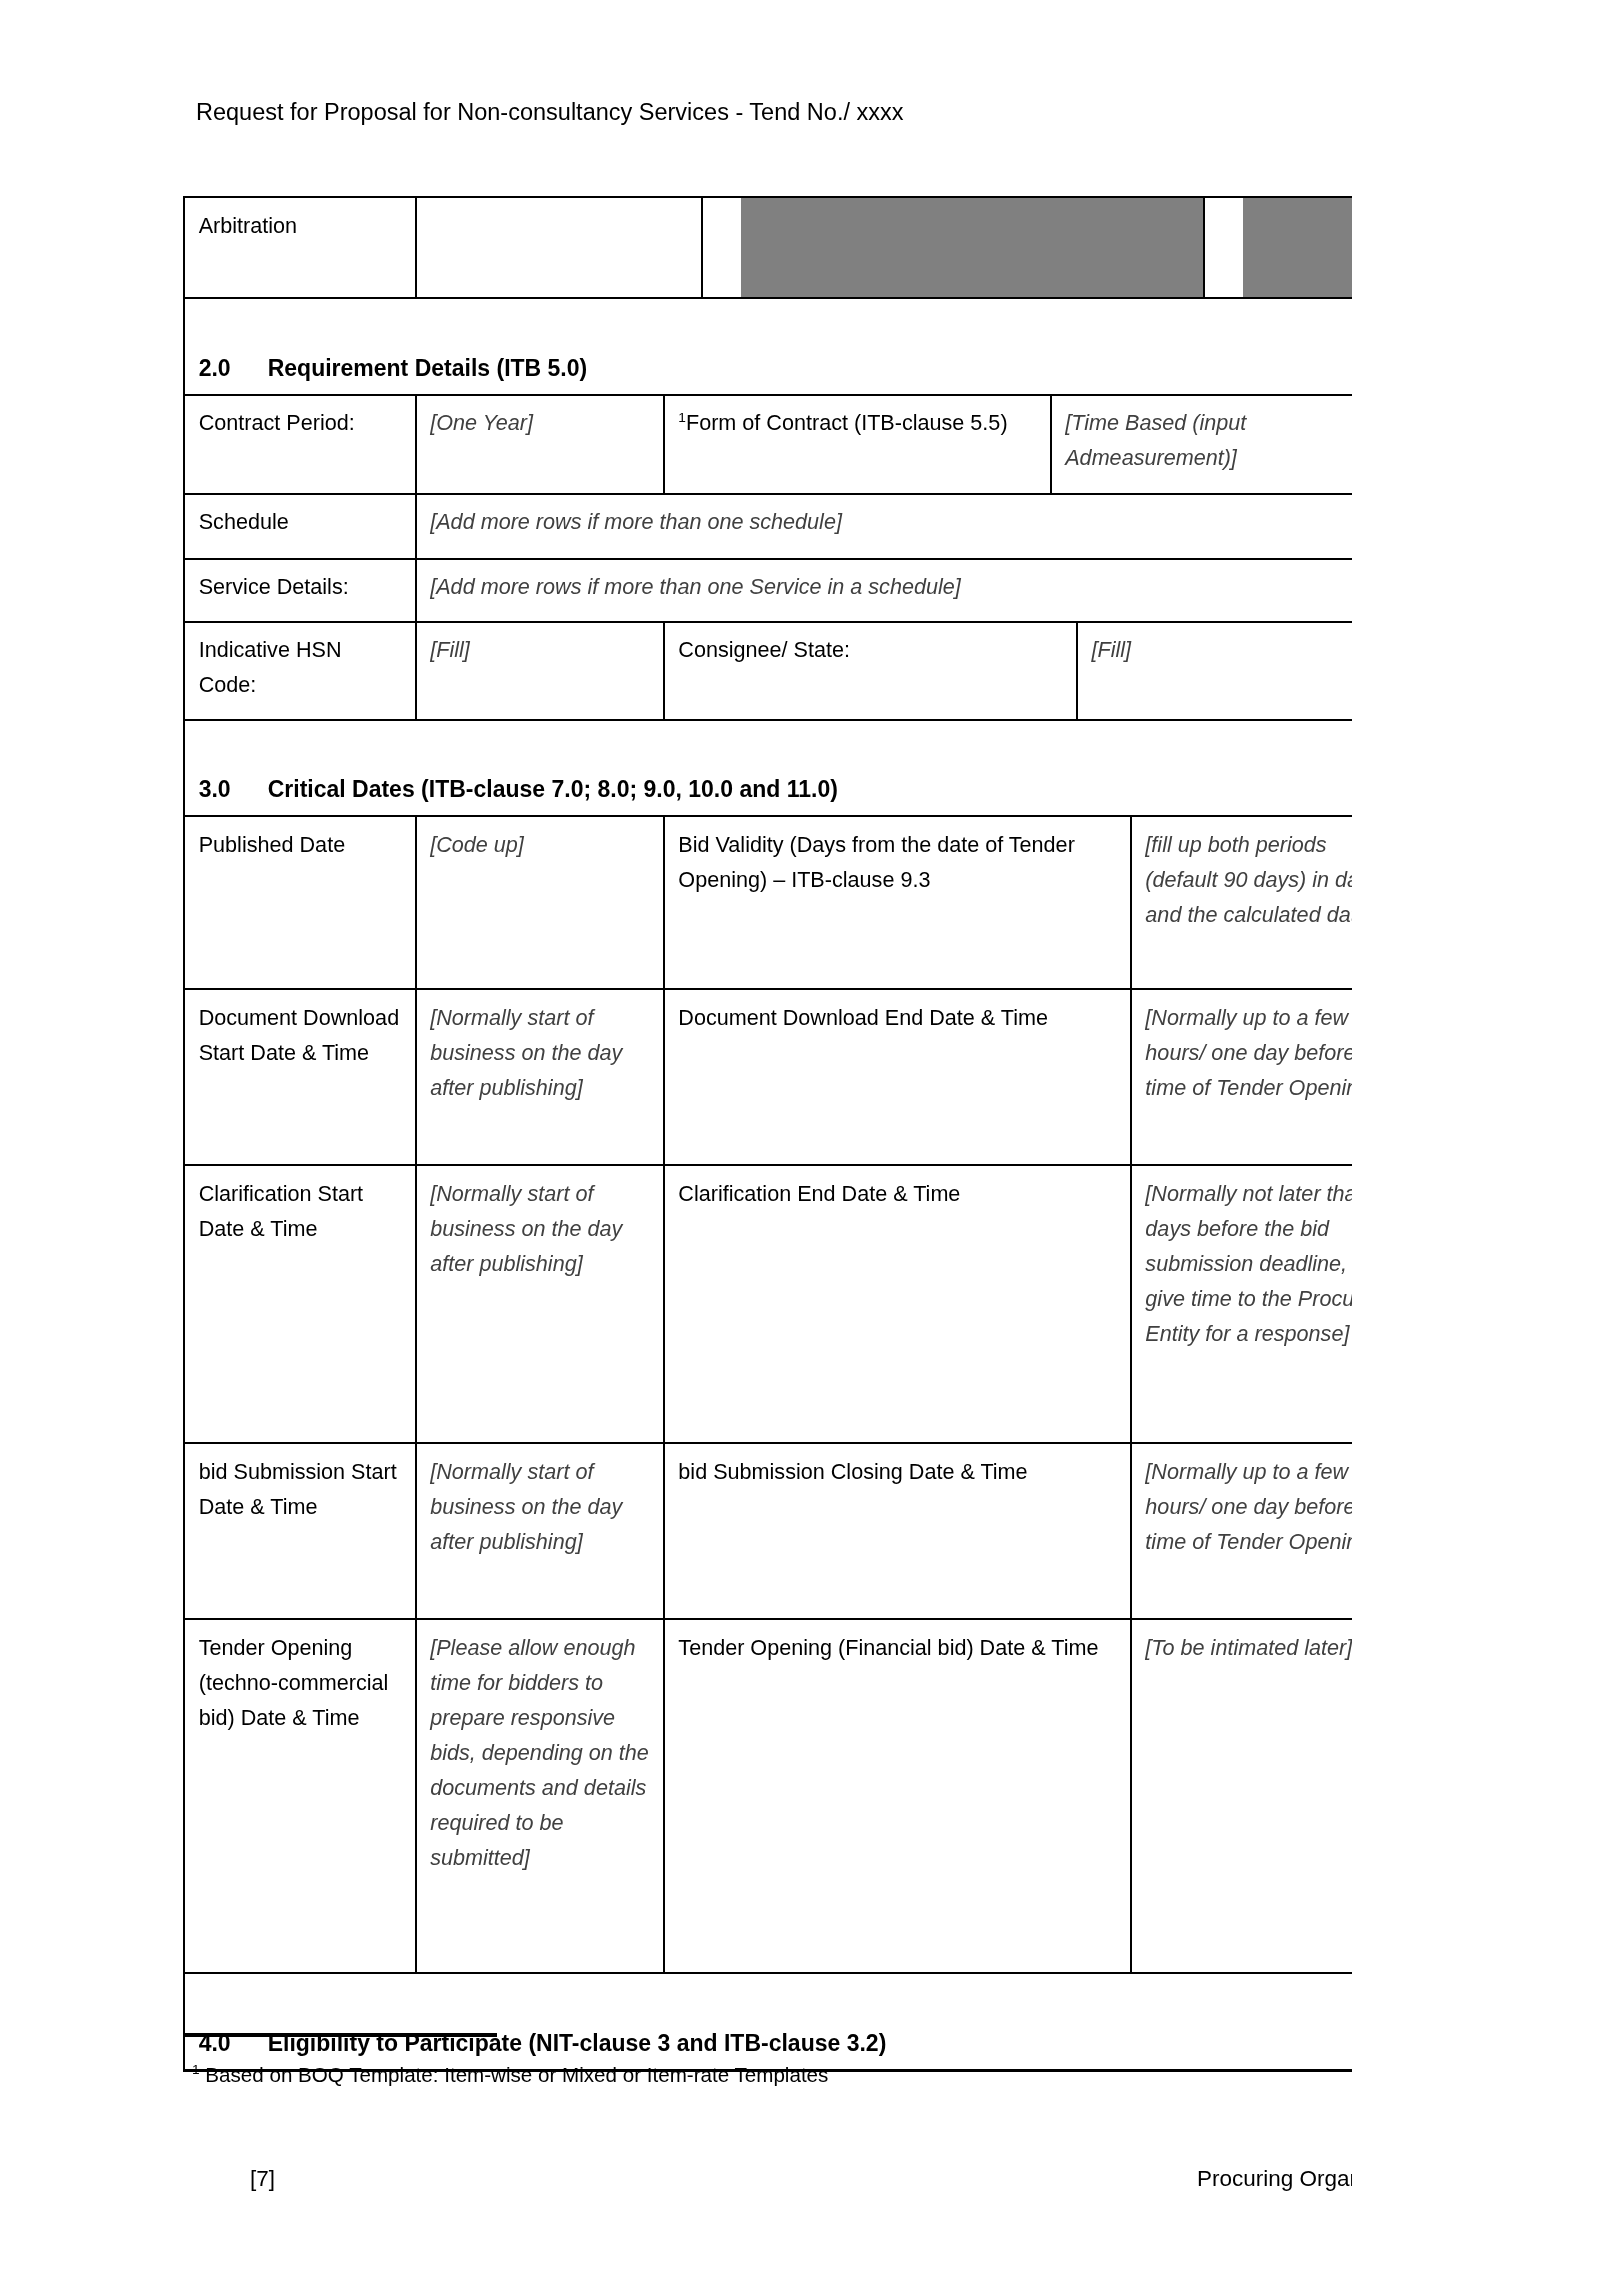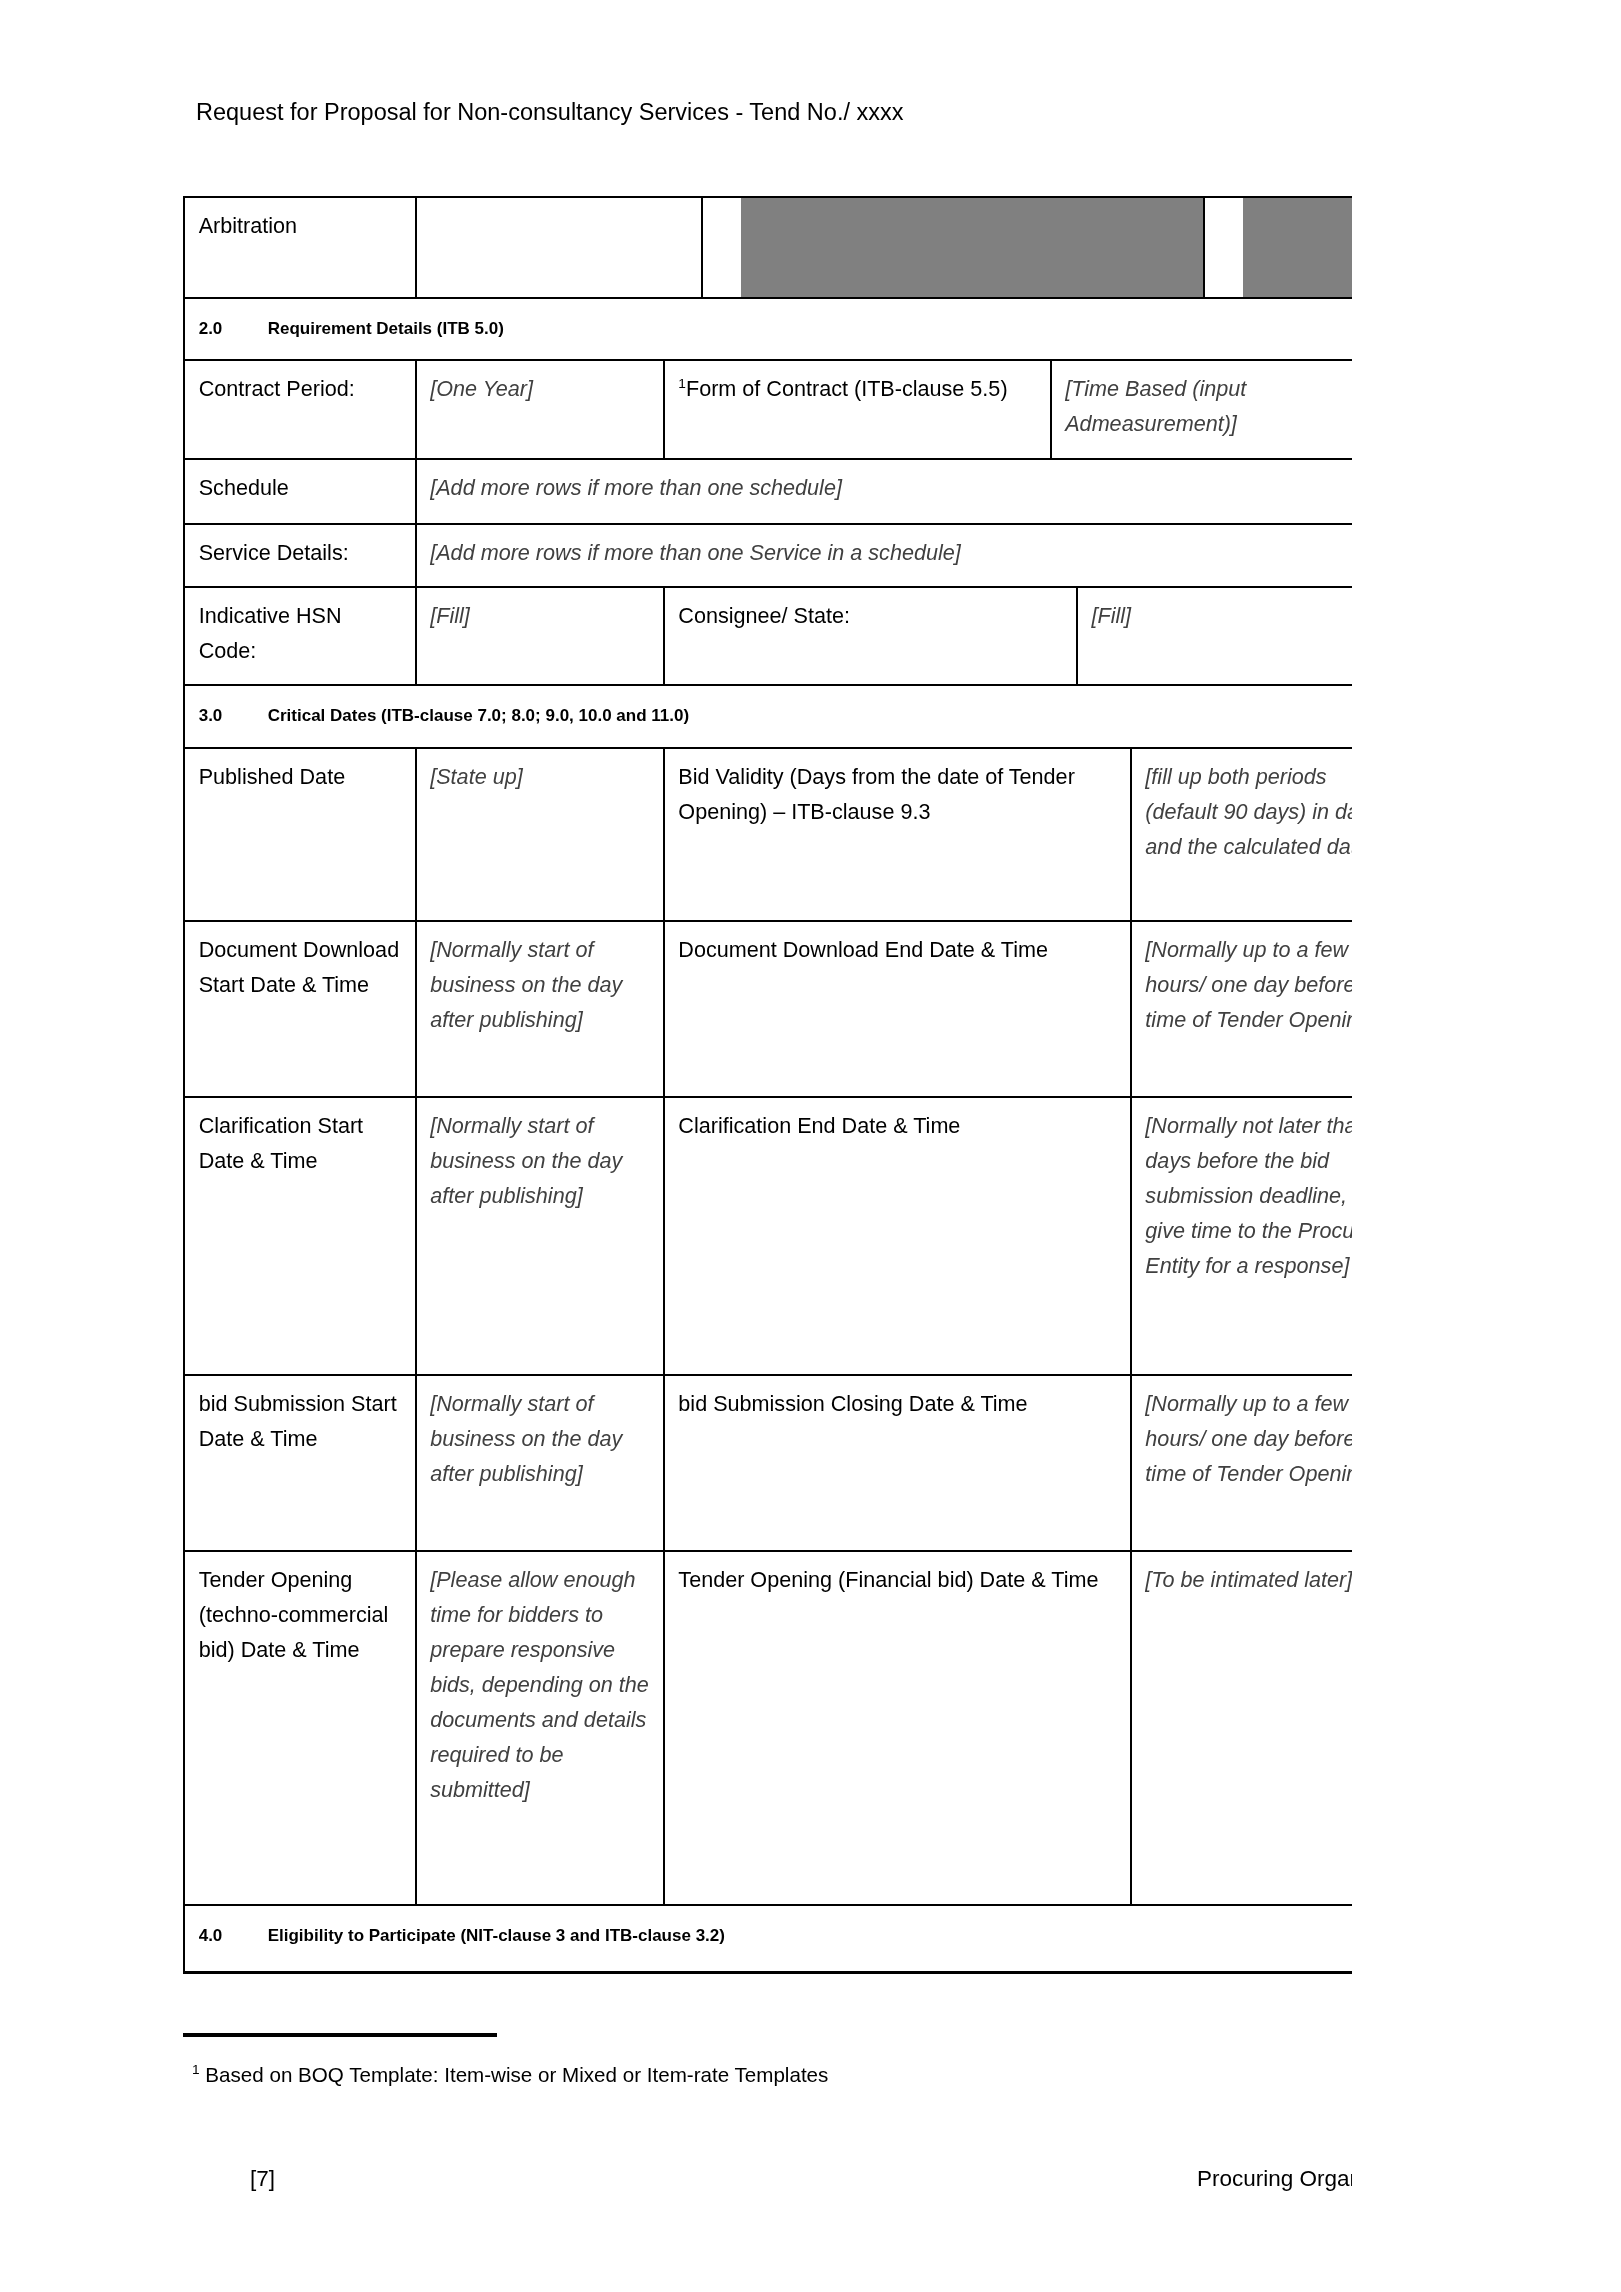--- a/index.html
+++ b/index.html
@@ -60,21 +60,21 @@
   .h-sec3{min-height:63px;}
   .h-pub{min-height:173px;}
   .h-doc{min-height:176px;}
   .h-clar{min-height:278px;}
   .h-bid{min-height:176px;}
   .h-tend{min-height:354px;}
   .h-sec4{min-height:65px;border-radius:31px;}
   .label{color:#000;}
   .placeholder{color:#404040;font-style:italic;}
   .fill-gray{background:#808080;}
-  .section-cell{font-weight:bold;font-size:17px;padding-top:11.8px;}
+  .section-cell{font-weight:bold;font-size:23px;padding-top:11.8px;margin-top:40px;}
   .section-num{display:inline-block;min-width:69px;}
   sup.fnref{font-size:13.7px;line-height:0;vertical-align:super;}
   .footnote-sep{
     position:absolute;
     left:183px;
     top:2033px;
     width:314px;
     height:3.9px;
     background:#000;
   }
@@ -143,21 +143,21 @@
     </div>
 
     <div class="trow cols-one h-sec3">
       <div class="tcell section-cell">
         <span class="section-num">3.0</span><span>Critical Dates (ITB-clause 7.0; 8.0; 9.0, 10.0 and 11.0)</span>
       </div>
     </div>
 
     <div class="trow cols-d h-pub">
       <div class="tcell label">Published Date</div>
-      <div class="tcell placeholder">[State up]</div>
+      <div class="tcell placeholder">[Code up]</div>
       <div class="tcell label">Bid Validity (Days from the date of Tender Opening) – ITB-clause 9.3</div>
       <div class="tcell placeholder">[fill up both periods (default 90 days) in days and the calculated date]</div>
     </div>
 
     <div class="trow cols-d h-doc">
       <div class="tcell label">Document Download Start Date &amp; Time</div>
       <div class="tcell placeholder">[Normally start of business on the day after publishing]</div>
       <div class="tcell label">Document Download End Date &amp; Time</div>
       <div class="tcell placeholder">[Normally up to a few hours/ one day before the time of Tender Opening]</div>
     </div>

